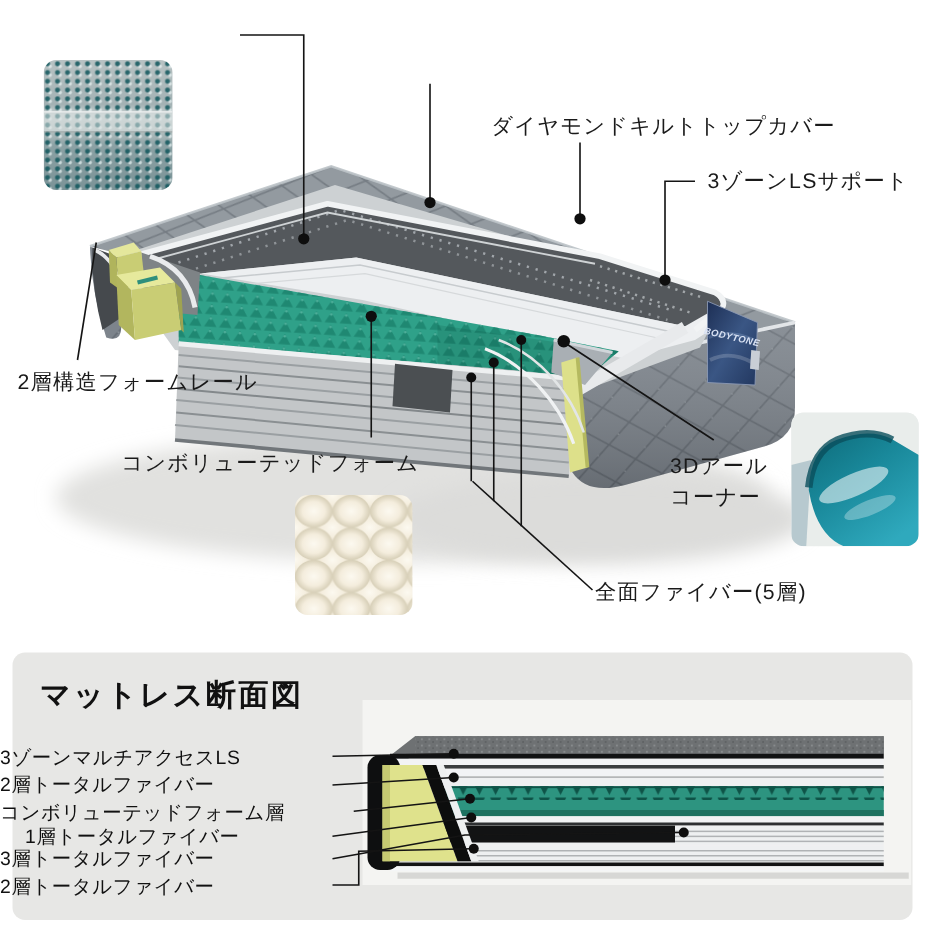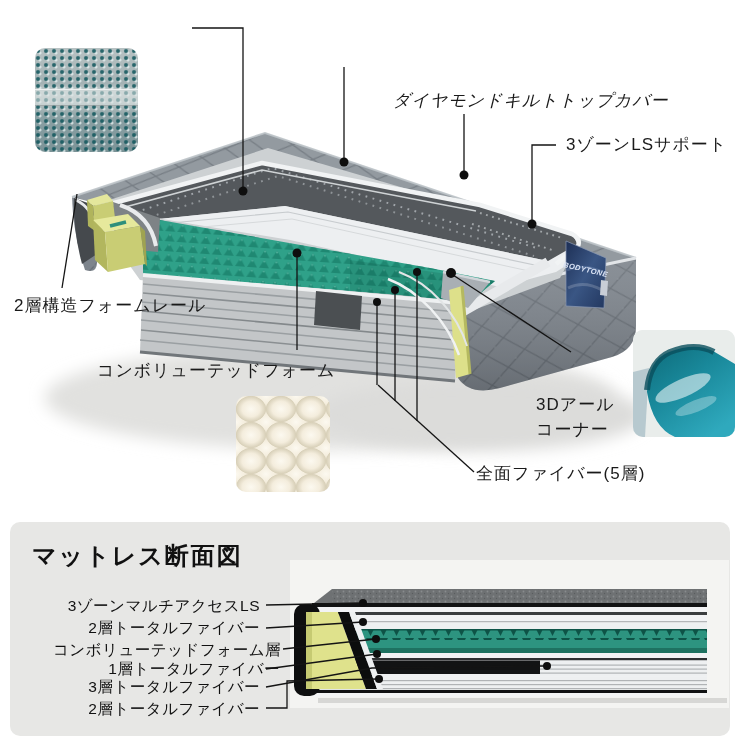--- a/index.html
+++ b/index.html
@@ -1,26 +1,26 @@
 <!DOCTYPE html>
 <html><head>
 <meta charset="utf-8">
 <style>
   html,body{margin:0;padding:0;background:#ffffff;}
   body{width:740px;height:740px;position:relative;overflow:hidden;
        font-family:"Liberation Sans","DejaVu Sans",sans-serif;color:#111;}
   #stage{position:absolute;inset:0;width:740px;height:740px;}
   .callout{position:absolute;font-size:17px;font-weight:500;letter-spacing:1px;
            color:#1a1a1a;white-space:nowrap;line-height:1.2;}
-  .callout.two-line{line-height:25px;margin-top:32px;}
+  .callout.two-line{line-height:25px;}
   #panel{position:absolute;left:10px;top:522px;width:720px;height:214px;
          background:#e7e7e5;border-radius:10px;}
   #panel-title{position:absolute;left:32px;top:540px;font-size:24px;font-weight:bold;
                letter-spacing:2px;color:#111;}
-  .xsec-label{position:absolute;left:0;width:260px;text-align:right;font-size:15.5px;
+  .xsec-label{position:absolute;left:0;width:260px;text-align:left;font-size:15.5px;
               letter-spacing:0.5px;color:#111;white-space:nowrap;}
   .inset{position:absolute;border-radius:10px;overflow:hidden;}
   #inset-multiaccess{left:35px;top:48px;width:103px;height:104px;
     background-color:#9fb0b2;
     background-image:
       radial-gradient(circle at 3px 3px, rgba(16,86,92,0.85) 1.3px, rgba(16,86,92,0) 2.6px),
       radial-gradient(circle at 5px 5px, rgba(235,245,245,0.7) 0.9px, rgba(235,245,245,0) 2px),
       linear-gradient(180deg,#b8c2c3 0%,#a3b2b4 34%,#c9d1d1 42%,#bcc6c6 52%,#8ba1a4 66%,#7b9397 100%);
     background-size:8px 7px,8px 7px,100% 100%;}
   #inset-multiaccess .band{position:absolute;left:0;top:39%;width:100%;height:15%;
@@ -235,21 +235,21 @@
         <circle cx="363" cy="603" r="4"></circle>
         <circle cx="363" cy="622" r="4"></circle>
         <circle cx="376" cy="639" r="4"></circle>
         <circle cx="377" cy="654" r="4"></circle>
         <circle cx="547" cy="666" r="4"></circle>
         <circle cx="379" cy="679" r="4"></circle>
       </g>
     </g>
   </svg>
 
-  <div class="callout nosel" style="left:393px;top:91px;font-style:italic;">ダイヤモンドキルトトップカバー</div>
+  <div class="callout nosel" style="left:393px;top:91px;">ダイヤモンドキルトトップカバー</div>
   <div class="callout nosel" style="left:566px;top:135px;">3ゾーンLSサポート</div>
   <div class="callout nosel" style="left:14px;top:296px;">2層構造フォームレール</div>
   <div class="callout nosel" style="left:97px;top:361px;">コンボリューテッドフォーム</div>
   <div class="callout two-line nosel" style="left:536px;top:360px;">
     <span>3Dアール</span><br>
     <span>コーナー</span>
   </div>
   <div class="callout nosel" style="left:476px;top:464px;">全面ファイバー(5層)</div>
 
   <div id="inset-multiaccess" class="inset">

